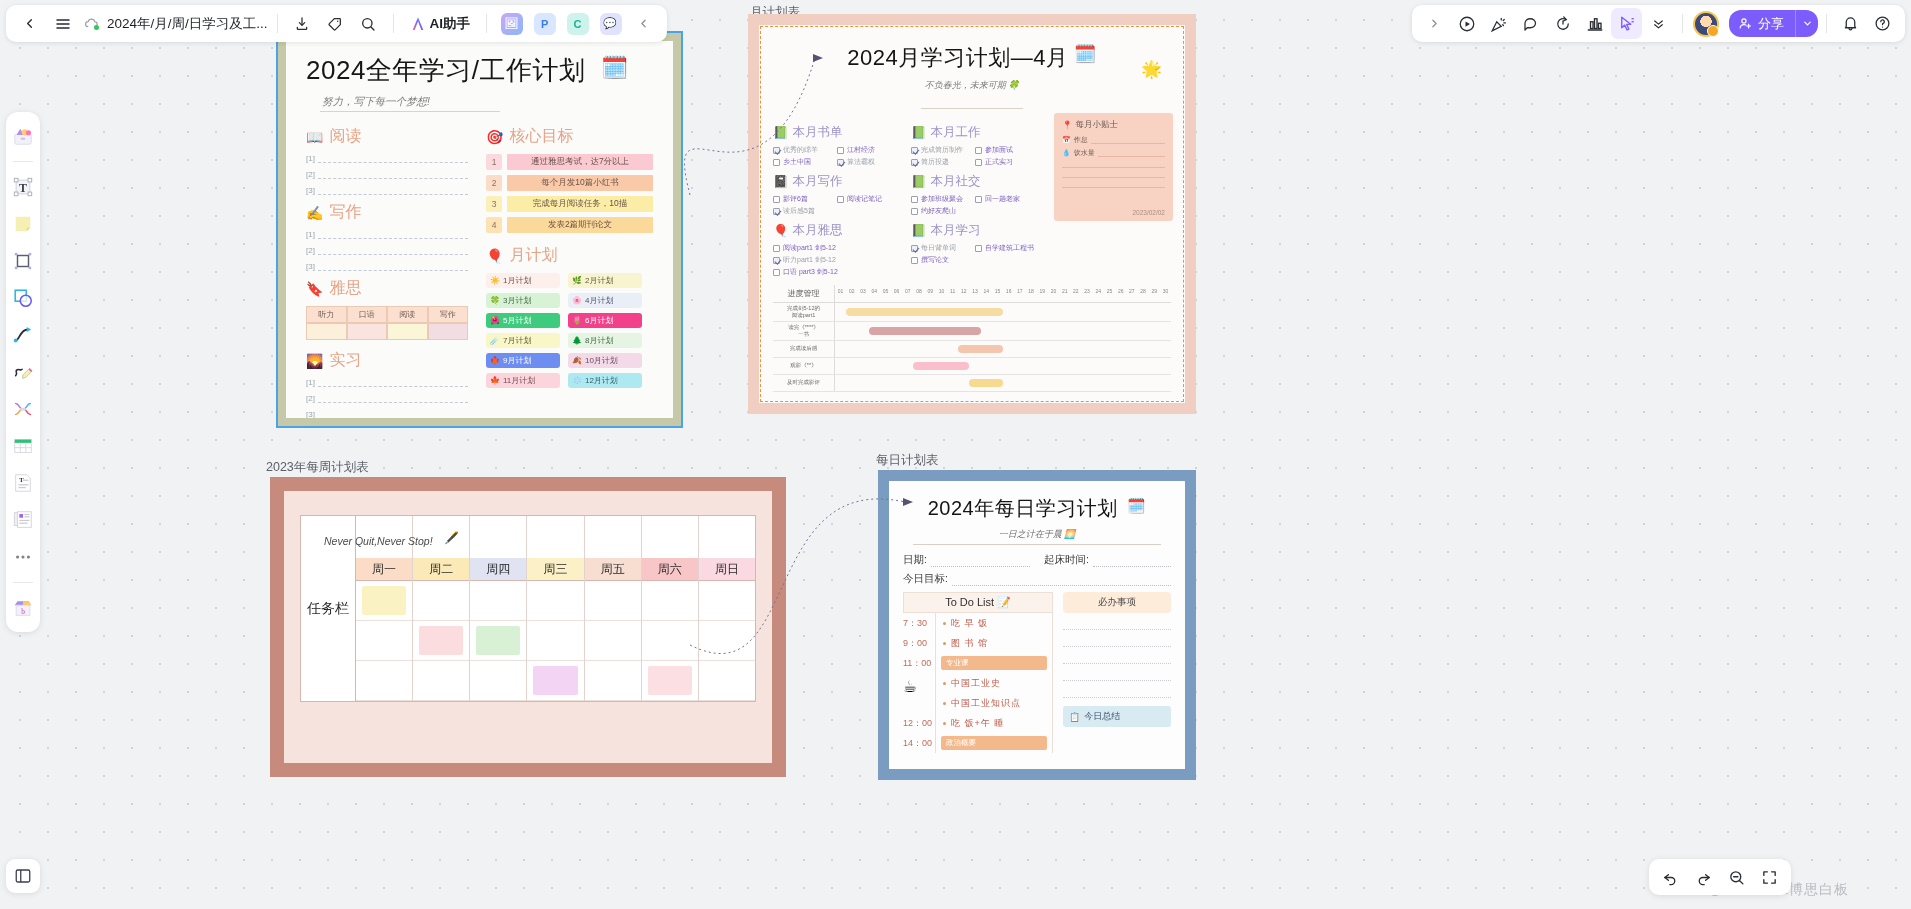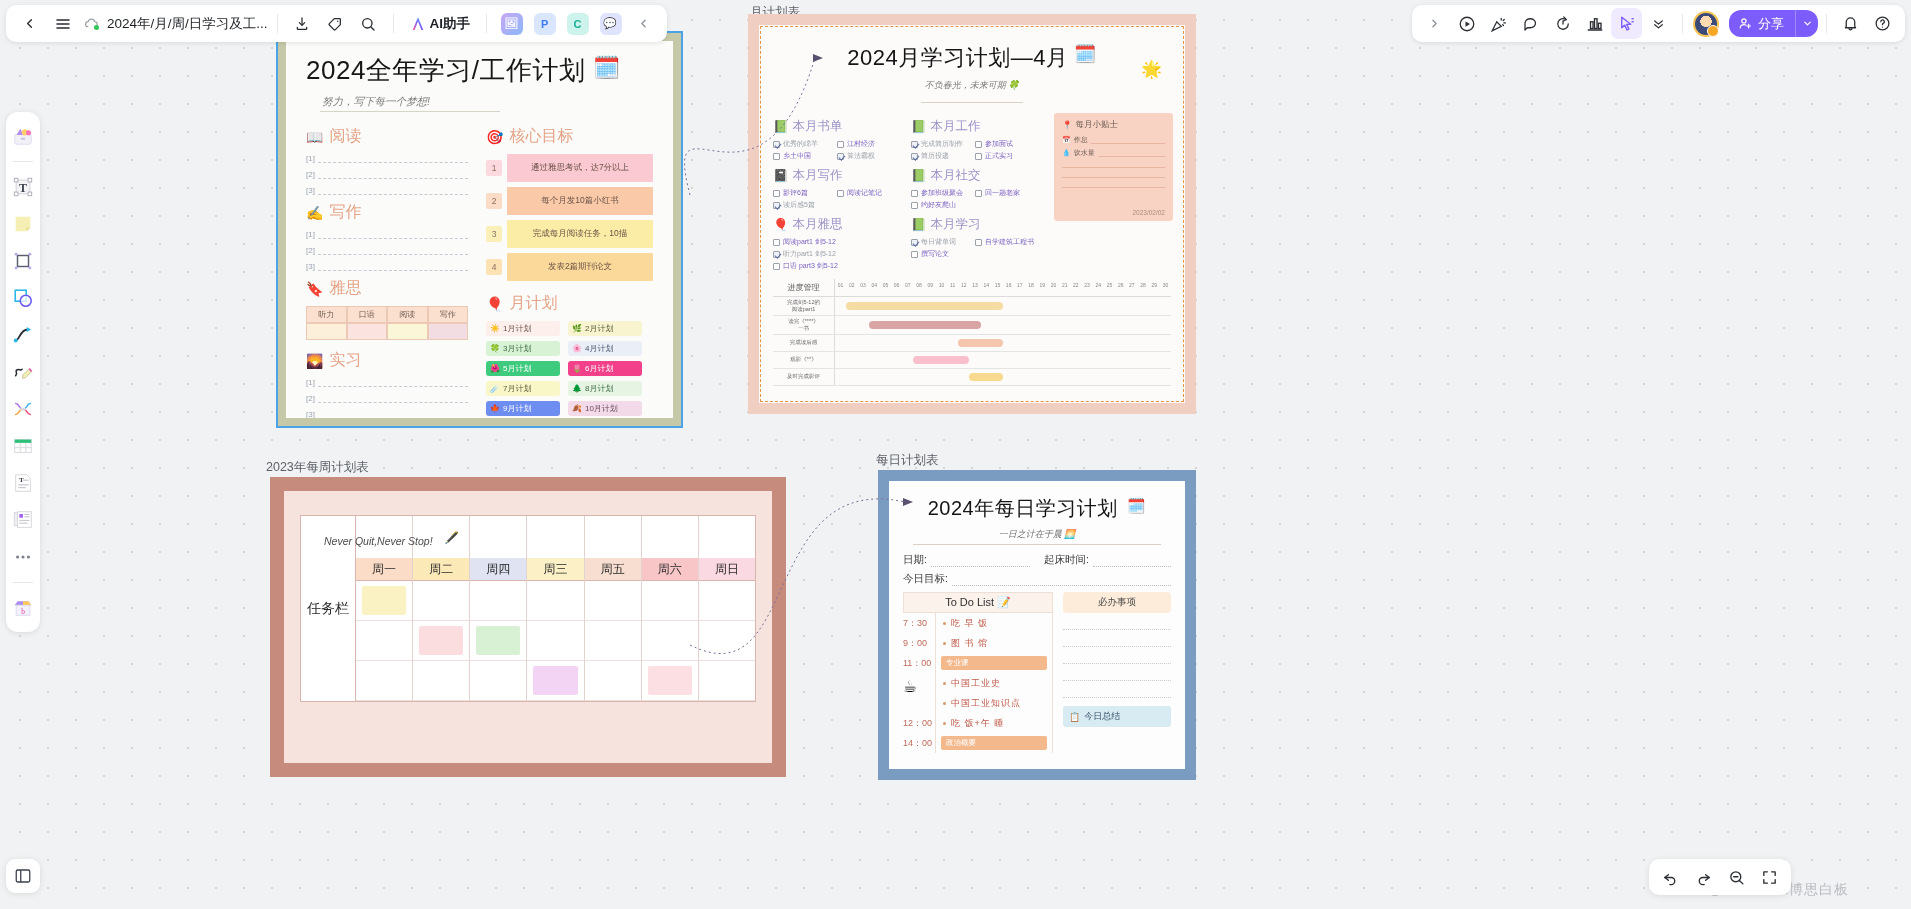--- a/index.html
+++ b/index.html
@@ -111,36 +111,36 @@
   .y-h .emo{font-size:14px;}
   .y-line{display:flex;align-items:flex-end;gap:3px;font-size:8px;color:#9aa4b2;margin-bottom:7px;}
   .y-line .dots{flex:1;border-bottom:1px dashed #c4cad4;height:9px;}
   .y-tbl{display:flex;flex-direction:column;margin-top:4px;}
   .y-tbl .r{display:flex;}
   .y-tbl .c{flex:1;border:1px solid #ecc9b4;font-size:8px;text-align:center;color:#6b5a50;padding:2px 0;}
   .y-tbl .r2 .c{height:17px;}
   .goal-row{display:flex;align-items:center;gap:5px;margin-bottom:5px;}
   .goal-n{width:16px;height:16px;display:flex;align-items:center;justify-content:center;
           font-size:8.5px;color:#8a7060;border-radius:2px;}
-  .goal-t{flex:1;height:28px;border-radius:1px;font-size:8.5px;color:#6a5247;
+  .goal-t{flex:1;height:16px;border-radius:1px;font-size:8.5px;color:#6a5247;
           display:flex;align-items:center;justify-content:center;}
   .mp-grid{display:flex;flex-wrap:wrap;gap:5px 8px;margin-top:6px;}
   .mp-chip{width:74px;height:15px;border-radius:3px;font-size:8px;display:flex;align-items:center;
            gap:3px;padding-left:4px;color:#4a4a4a;}
 
   
   #card2{
     position:absolute; left:748px; top:14px; width:448px; height:400px;
     background:#f0cec2; padding:11px;
   }
   #card2 .inner{background:#fcfbfa;width:100%;height:100%;
      outline:1.5px dashed #e59542; outline-offset:-2px; padding:10px 14px; position:relative;overflow:hidden;}
   .m-title{font-size:22px;color:#141414;text-align:center;letter-spacing:0.5px;margin-top:8px;}
   .m-sub{font-size:9px;font-style:italic;color:#7d7d7d;text-align:center;margin-top:6px;
-         border-bottom:1px solid #d9d3c6;display:inline-block;padding:0 4px 10px;}
+         border-bottom:1px solid #d9d3c6;display:inline-block;padding:0 4px 16px;}
   .m-subwrap{text-align:center;margin-bottom:9px;}
   .m-cols{display:flex;gap:10px;}
   .m-col{width:128px;}
   .m-h{display:flex;align-items:center;gap:4px;font-size:12.5px;color:#9b93c7;margin:6px 0 4px;}
   .cks{display:flex;flex-wrap:wrap;gap:2px 6px;}
   .ck{display:flex;align-items:center;gap:3px;font-size:7px;width:58px;}
   .ckbox{width:7px;height:7px;border:1px solid #9aa1ad;border-radius:1px;background:#fff;flex:none;}
   .ckbox.on{background:#eef1f7;position:relative;}
   .ckbox.on:after{content:"";position:absolute;left:1.5px;top:0px;width:2.5px;height:5px;
     border:solid #5a6b9e;border-width:0 1.2px 1.2px 0;transform:rotate(42deg);}
@@ -225,21 +225,21 @@
 <body>
 
 <div id="canvas"></div>
 
 <div class="frame-label" style="left:750px;top:4px;">月计划表</div>
 <div class="frame-label" style="left:266px;top:459px;">2023年每周计划表</div>
 <div class="frame-label" style="left:876px;top:452px;">每日计划表</div>
 
 <div id="card1">
   <div class="inner">
-    <div style="display:flex;align-items:flex-start;gap:8px;text-align:center;">
+    <div style="display:flex;align-items:flex-start;gap:16px;text-align:center;">
       <div class="y-title">2024全年学习/工作计划</div>
       <div style="font-size:22px;margin-top:2px;">🗓️</div>
     </div>
     <div class="y-sub">努力，写下每一个梦想!</div>
     <div class="y-subline"></div>
 
     <div class="y-cols">
       <div class="y-colL">
 
         <div class="y-h">

